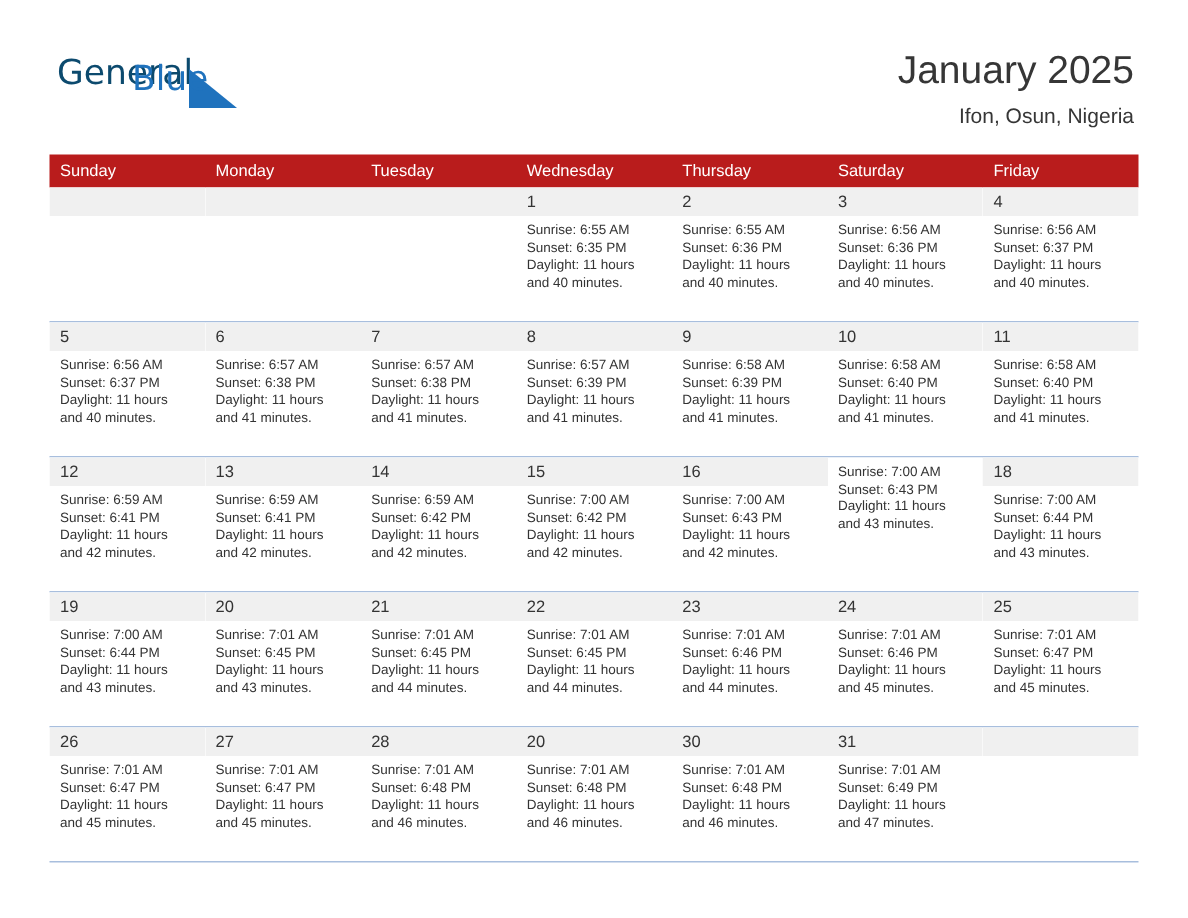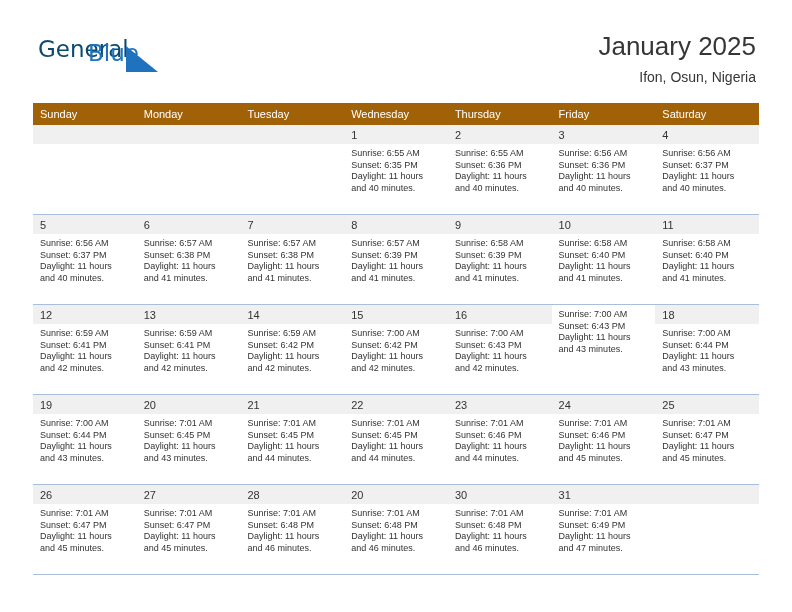--- a/index.html
+++ b/index.html
@@ -85,21 +85,21 @@
 
   
   .calendar {
     position: absolute;
     left: 33px;
     top: 103px;
     width: 726px;
   }
   .dow-row {
     display: flex;
-    background: #a16207;
+    background: #b91c1c;
   }
   .dow {
     flex: 1 1 0;
     height: 22px;
     line-height: 22px;
     padding-left: 7px;
     box-sizing: border-box;
     color: #ffffff;
     font-size: 11px;
     font-weight: 400;
@@ -171,22 +171,22 @@
 
   </div>
 
   <div class="calendar">
     <div class="dow-row">
       <div class="dow">Sunday</div>
       <div class="dow">Monday</div>
       <div class="dow">Tuesday</div>
       <div class="dow">Wednesday</div>
       <div class="dow">Thursday</div>
+      <div class="dow">Saturday</div>
       <div class="dow">Friday</div>
-      <div class="dow">Saturday</div>
     </div>
 
     <div id="weeks-container">
         <div class="week">
           <div class="cell">
             <div class="daynum-band"><span class="daynum"></span></div>
             <div class="cell-body"></div>
           </div>
           <div class="cell">
             <div class="daynum-band"><span class="daynum"></span></div>

